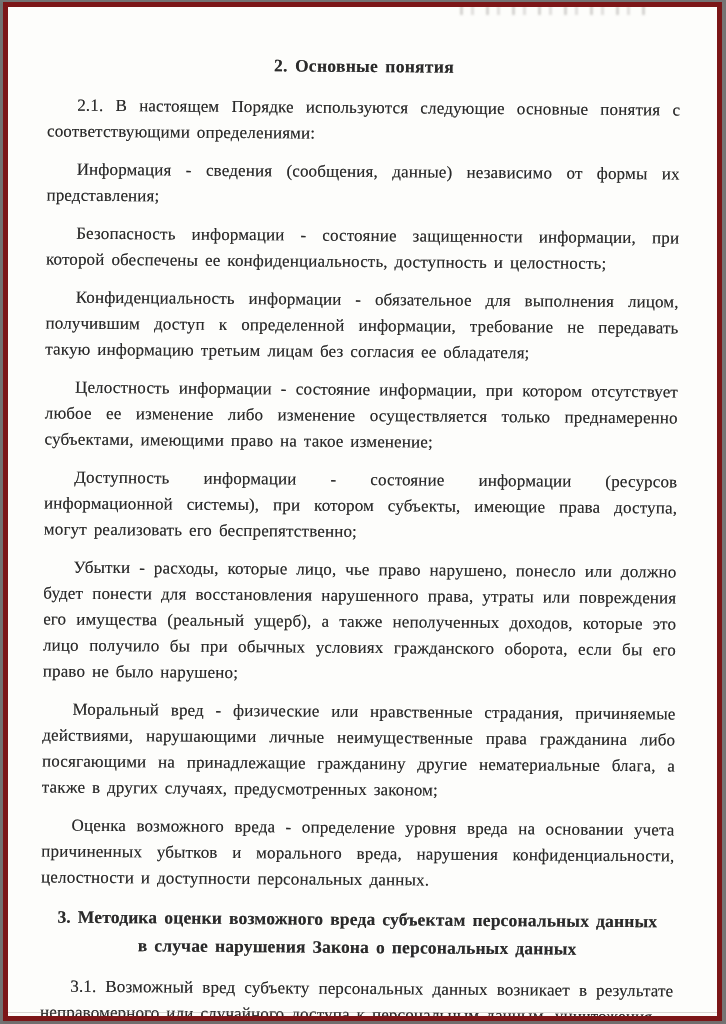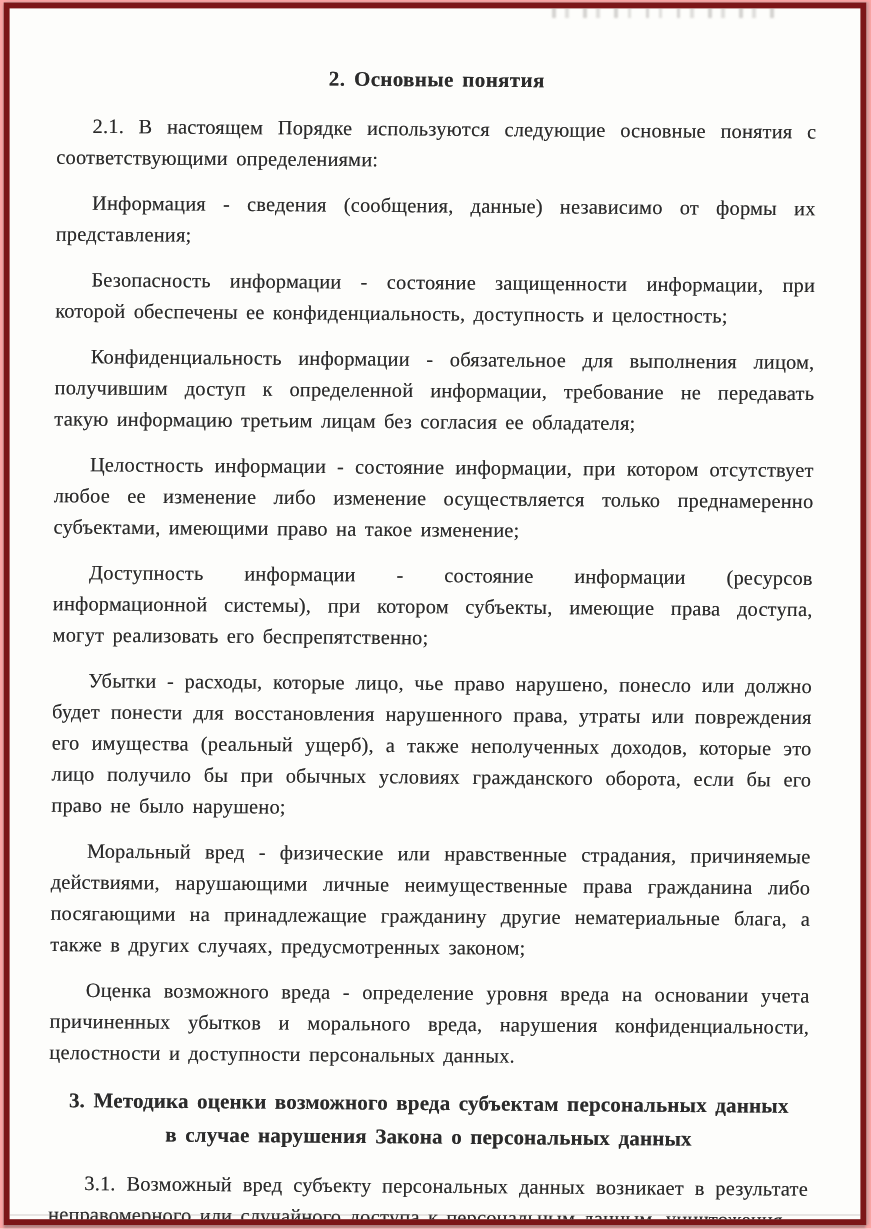--- a/index.html
+++ b/index.html
@@ -9,21 +9,21 @@
   }
   *{box-sizing:border-box;margin:0;padding:0;}
   html,body{width:726px;height:1024px;overflow:hidden;}
   body{
     background:#f3f2ef;
     font-family:"Liberation Serif","DejaVu Serif",serif;
   }
   .scan{
     position:relative;
     width:726px;height:1024px;
-    background:#fca5a5;
+    background:#737373;
   }
   .page-frame{
     position:absolute;
     top:2px;left:3px;right:4px;bottom:3px;
     border:5px solid var(--border-color);
     background:var(--page-bg);
     box-shadow:0 2px 2px rgba(110,100,100,.55), 2px 0 2px rgba(140,130,130,.35);
     overflow:hidden;
   }
   

